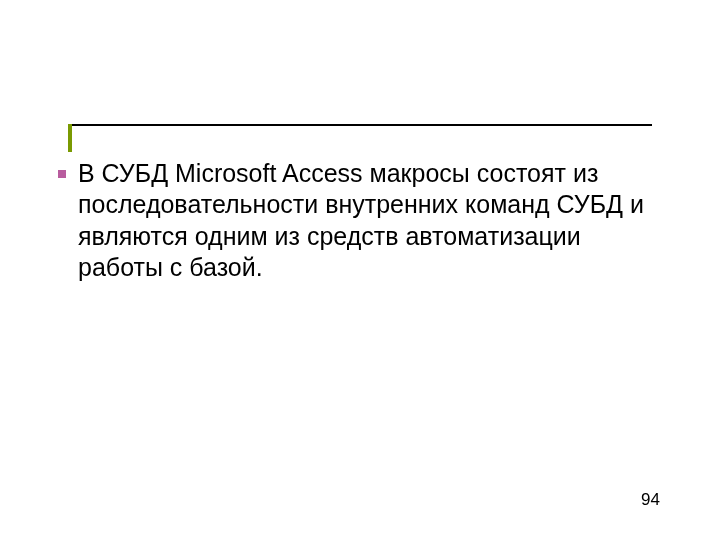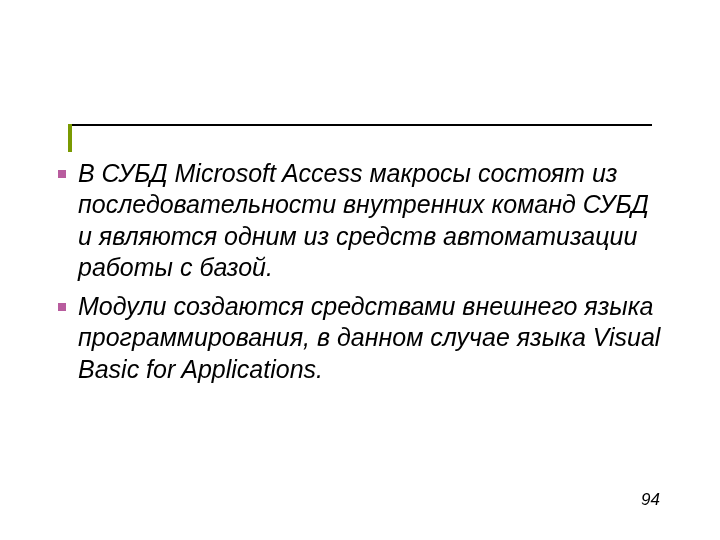--- a/index.html
+++ b/index.html
@@ -10,21 +10,20 @@
     background: #ffffff;
     font-family: Arial, Helvetica, sans-serif;
     color: #000000;
     overflow: hidden;
   }
   .slide {
     position: relative;
     width: 720px;
     height: 540px;
     box-sizing: border-box;
-    font-style: italic;
   }
   .rule-wrap {
     position: absolute;
     left: 68px;
     top: 124px;
     width: 584px;
   }
   .rule {
     border: none;
     border-top: 2px solid #000;
@@ -82,21 +81,18 @@
   <div class="rule-wrap">
     <hr class="rule">
   </div>
   <div class="accent"></div>
 
   <div class="body">
     <ul class="bullets">
       <li>
         <span>В СУБД Microsoft Access макросы состоят из последовательности внутренних команд СУБД и являются одним из средств автоматизации работы с базой.</span>
       </li>
-      <li>
-        <span>Модули создаются средствами внешнего языка программирования, в данном случае языка Visual Basic for Applications.</span>
-      </li>
     </ul>
   </div>
 
   <div class="page-num">94</div>
 
 </div>
 
 </body></html>

